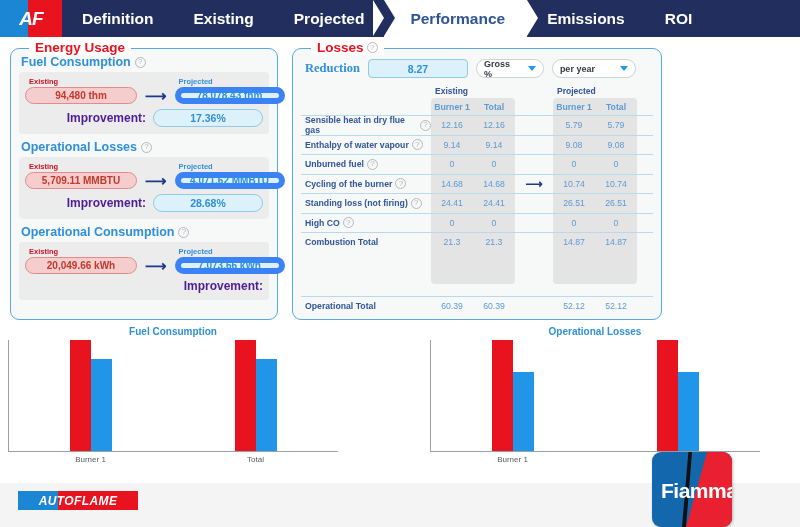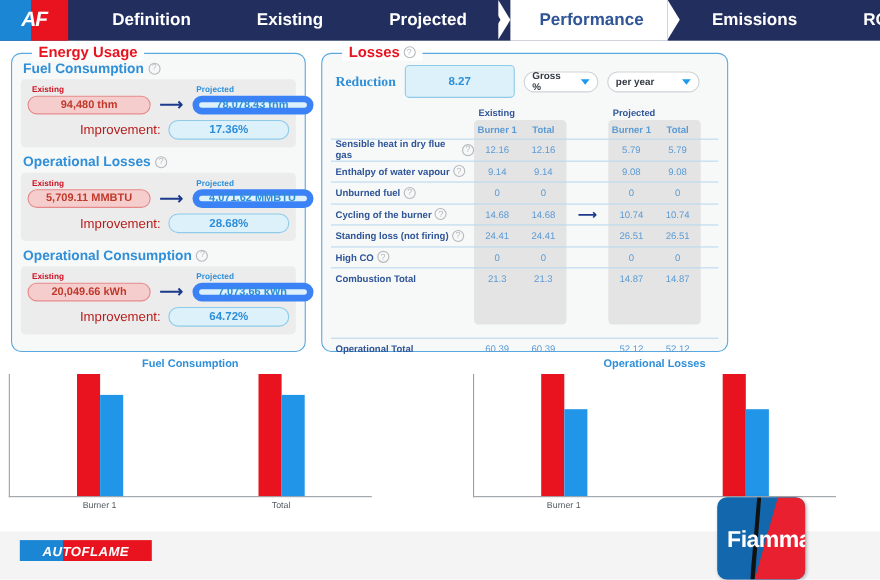--- a/index.html
+++ b/index.html
@@ -29,21 +29,21 @@
     color: #ffffff; font-weight: bold; font-style: italic;
     font-size: 19px; letter-spacing: -1px;
     font-family: "Liberation Sans", sans-serif;
     position: relative; z-index: 2;
   }
   .tabs { display: flex; align-items: stretch; flex: 1; position: relative; }
   .tab {
     display: flex; align-items: center; justify-content: center;
     padding: 0 20px; height: 37px;
     color: #ffffff; font-size: 15.5px; font-weight: 600;
-    position: relative; white-space: nowrap; margin-left: 20px;
+    position: relative; white-space: nowrap;
   }
   .tab.has-chev::after {
     content: ""; position: absolute; right: -11px; top: 0;
     width: 0; height: 0; z-index: 3;
     border-top: 18.5px solid transparent;
     border-bottom: 18.5px solid transparent;
     border-left: 11px solid #222f5e;
   }
   .tab.active {
     background: #ffffff; color: #2f5597;
@@ -120,36 +120,36 @@
     width: 110px; background: #ddf1fb; border: 6px solid #3b82f6; color: #2f8fd8;
   }
   .arrow-right {
     color: #1b3a8c; font-size: 15px; line-height: 1;
     padding: 0 2px 1px 2px; font-weight: bold;
   }
   .improve-row {
     display: flex; align-items: center; justify-content: flex-end;
     gap: 7px; margin-top: 5px;
   }
-  .improve-label { color: #b91c1c; font-weight: normal; font-size: 12px; text-align: center; }
+  .improve-label { color: #4c1d95; font-weight: bold; font-size: 12px; text-align: center; }
   .improve-val {
     width: 110px; height: 18px; border-radius: 9px;
     background: #ddf1fb; border: 1px solid #8fcbe8; color: #2f8fd8;
     display: flex; align-items: center; justify-content: center;
     font-size: 10.5px; font-weight: bold;
   }
 
   
   .reduction-row {
     display: flex; align-items: center; gap: 8px;
     padding: 10px 0 8px 12px;
   }
   .reduction-label { color: #2f8fd8; font-weight: bold; font-size: 12.5px; font-family: Liberation Serif, serif; }
   .reduction-input {
-    width: 100px; height: 30px; border-radius: 4px;
+    width: 100px; height: 19px; border-radius: 4px;
     background: #ddf1fb; border: 1px solid #8fcbe8; color: #2f8fd8;
     display: flex; align-items: center; justify-content: center;
     font-size: 10.5px; font-weight: bold;
   }
   .dropdown {
     height: 19px; border-radius: 10px; background: #ffffff;
     border: 1px solid #cfd3d8; color: #333a42;
     display: flex; align-items: center; justify-content: space-between;
     padding: 0 7px; font-size: 9px; font-weight: 600; gap: 8px;
   }
@@ -340,21 +340,20 @@
         <div class="val-box existing">20,049.66 kWh</div>
       </div>
       <div class="arrow-right">⟶</div>
       <div class="field">
         <div class="field-label projected">Projected</div>
         <div class="val-box projected">7,073.66  kWh</div>
       </div>
     </div>
     <div class="improve-row">
       <div class="improve-label">Improvement:</div>
-      <div class="improve-val">64.72%</div>
     </div>
   </div>
 </div>
 
 <div class="panel" id="losses-panel">
   <div class="panel-title">
     <span>Losses</span>
     <span class="help-icon">?</span>
   </div>
 

